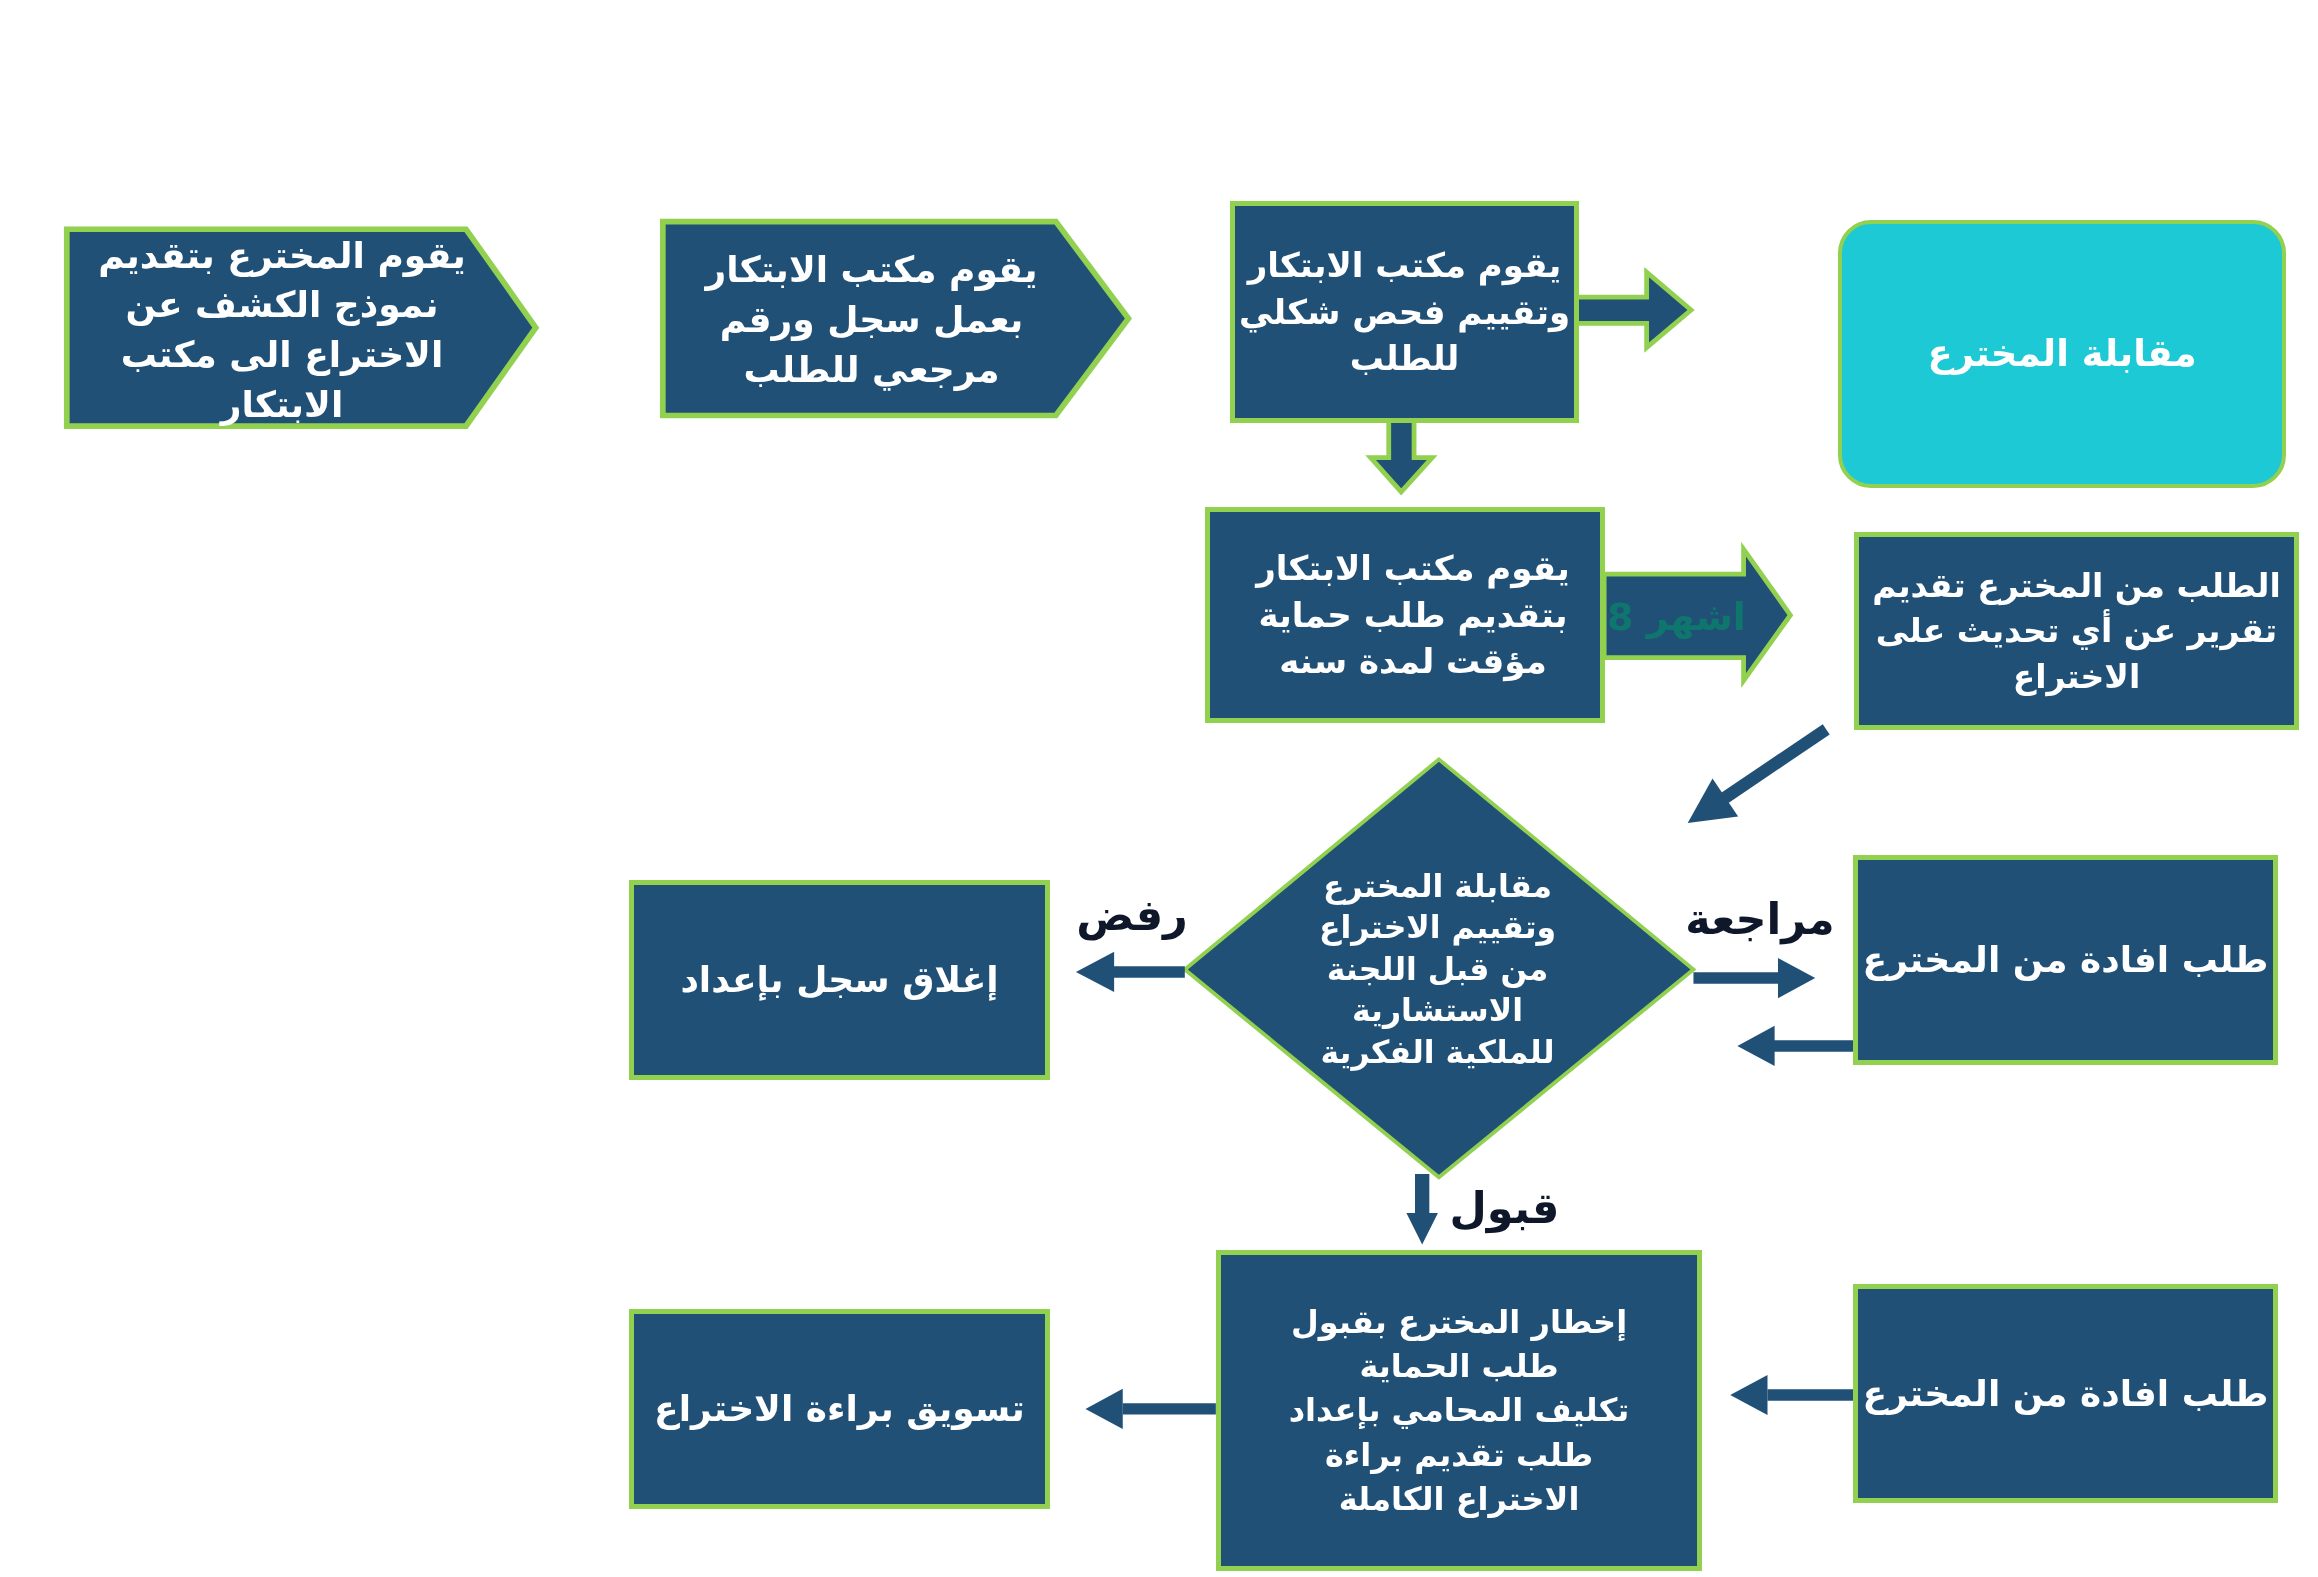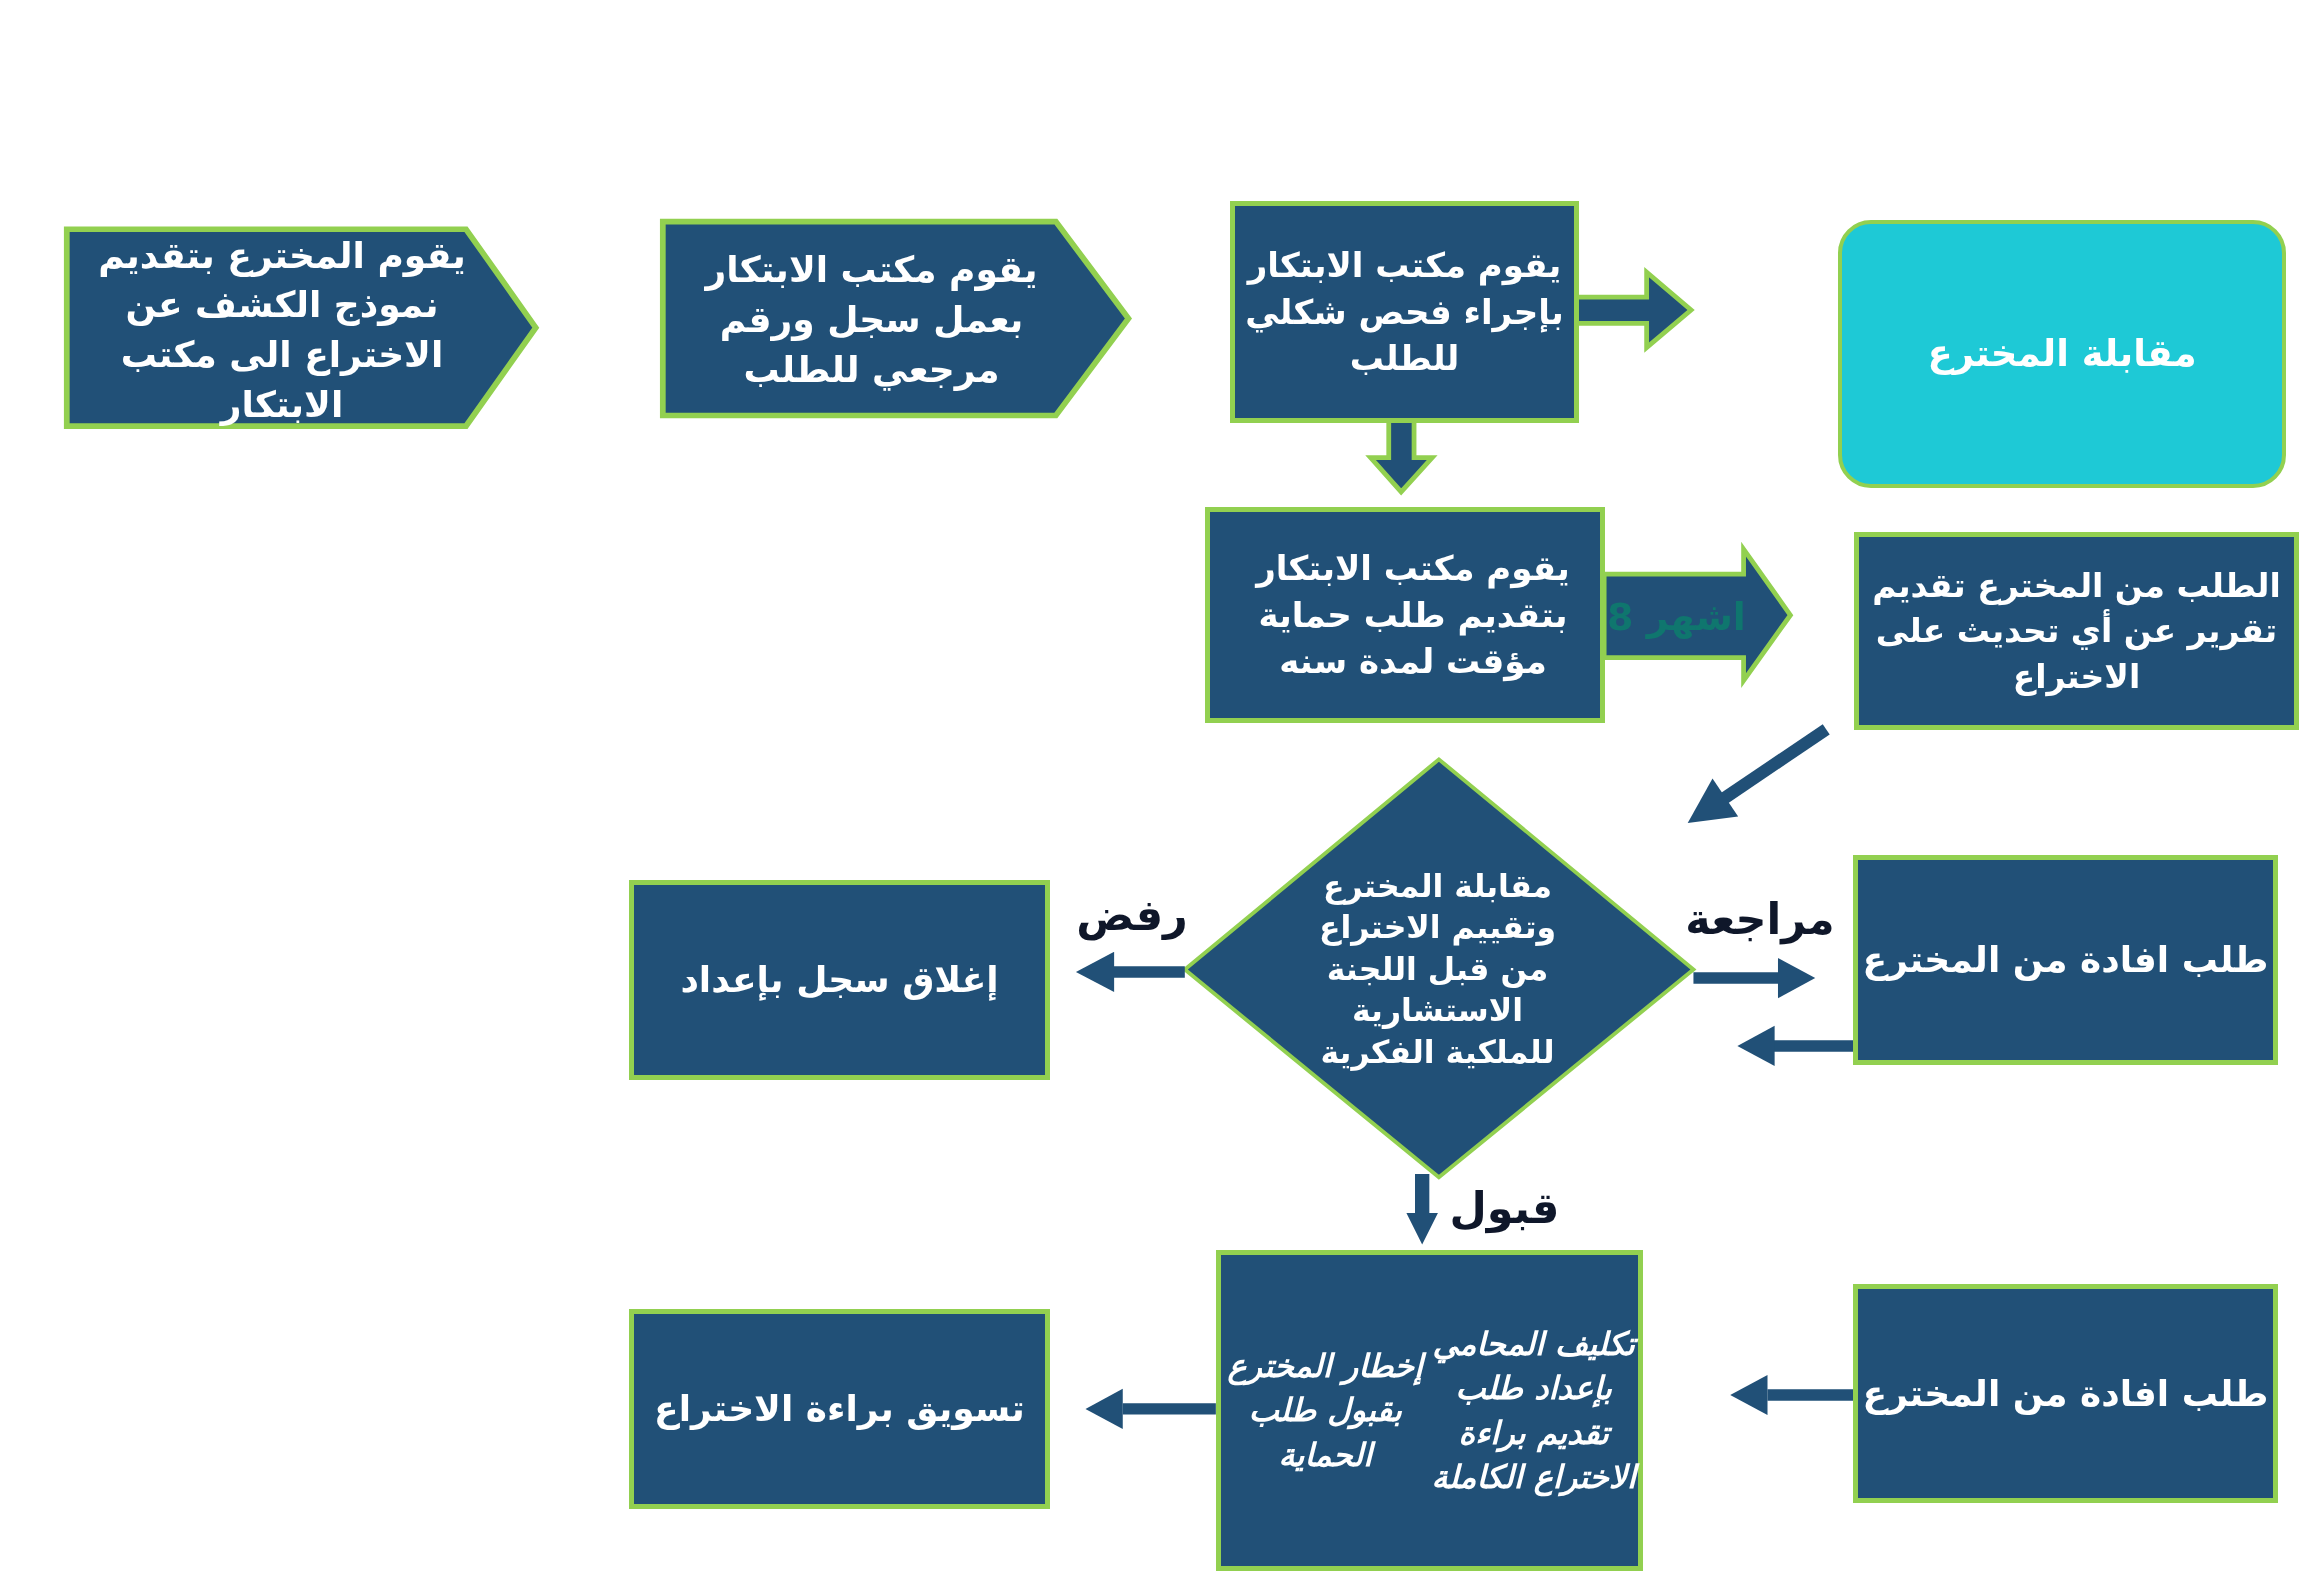--- a/index.html
+++ b/index.html
@@ -82,21 +82,21 @@
 
   <div class="float-label fs76" style="left:86px;top:239px;width:392px;height:182px;">
     <span>يقوم المخترع بتقديم نموذج الكشف عن الاختراع الى مكتب الابتكار</span>
   </div>
 
   <div class="float-label fs76" style="left:683px;top:234px;width:377px;height:172px;">
     <span>يقوم مكتب الابتكار بعمل سجل ورقم مرجعي للطلب</span>
   </div>
 
   <div class="node" style="left:1230px;top:201px;width:349px;height:222px;">
-    <span class="node-label fs72">يقوم مكتب الابتكار بإجراء فحص شكلي للطلب</span>
+    <span class="node-label fs72">يقوم مكتب الابتكار وتقييم فحص شكلي للطلب</span>
   </div>
 
   <div class="node cyan" style="left:1838px;top:172px;width:448px;height:268px;margin-top:48px;">
     <span class="node-label fs78">مقابلة المخترع</span>
   </div>
 
   <div class="node" style="left:1205px;top:507px;width:400px;height:216px;padding-left:16px;">
     <span class="node-label fs72">يقوم مكتب الابتكار بتقديم طلب حماية مؤقت لمدة سنه</span>
   </div>
 
@@ -109,21 +109,21 @@
   </div>
 
   <div class="node" style="left:629px;top:880px;width:421px;height:200px;">
     <span class="node-label fs76">إغلاق سجل بإعداد</span>
   </div>
 
   <div class="node" style="left:1853px;top:855px;width:425px;height:210px;">
     <span class="node-label fs76">طلب افادة من المخترع</span>
   </div>
 
-  <div class="node" style="left:1216px;top:1250px;width:427px;height:321px;flex-direction:row;font-style:italic;">
+  <div class="node" style="left:1216px;top:1250px;width:486px;height:321px;flex-direction:column;">
     <span class="node-label fs68" style="display:block;width:401px;">إخطار المخترع بقبول طلب الحماية</span>
     <span class="node-label fs68" style="display:block;width:401px;">تكليف المحامي بإعداد طلب تقديم براءة الاختراع الكاملة</span>
   </div>
 
   <div class="node" style="left:629px;top:1309px;width:421px;height:200px;">
     <span class="node-label fs76">تسويق براءة الاختراع</span>
   </div>
 
   <div class="node" style="left:1853px;top:1284px;width:425px;height:219px;">
     <span class="node-label fs76">طلب افادة من المخترع</span>

